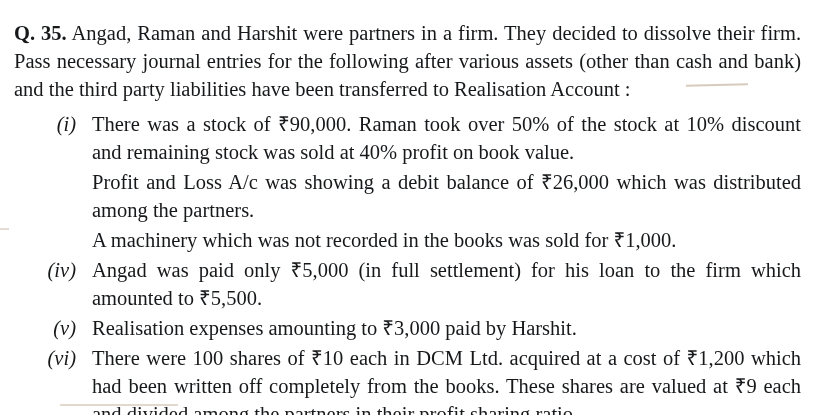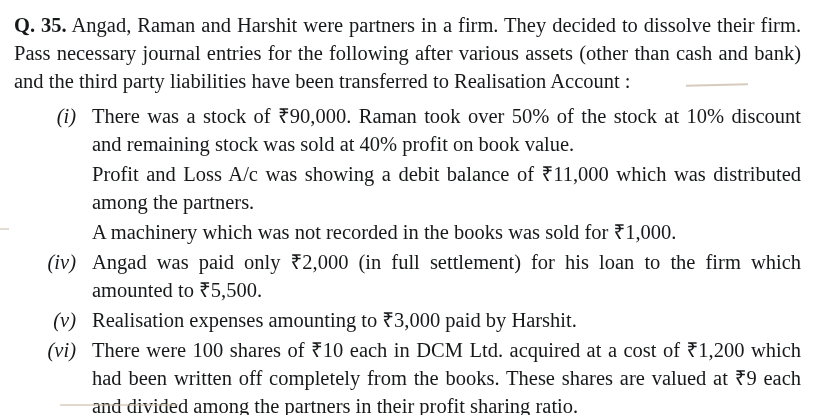--- a/index.html
+++ b/index.html
@@ -12,21 +12,21 @@
     height: 415px;
     overflow: hidden;
     font-family: "Liberation Serif", serif;
     color: #16181a;
   }
   .page {
     position: relative;
     width: 817px;
     height: 415px;
     box-sizing: border-box;
-    padding: 12px 16px 0 14px;
+    padding: 20px 16px 0 14px;
   }
   .q-block {
     font-size: 20.5px;
     line-height: 1.36;
     text-align: justify;
     text-justify: inter-word;
     margin: 0 0 2px 0;
   }
   .q-block .q-label {
     font-weight: bold;
@@ -94,28 +94,28 @@
     <span class="q-label">Q. 35.</span><span> Angad, Raman and Harshit were partners in a firm. They decided to</span>
     <span>dissolve their firm. Pass necessary journal entries for the following after various assets (other than cash and bank) and the third party liabilities have been transferred to Realisation Account :</span>
   </p>
 
   <ul class="items">
     <li class="item">
       <span class="marker">(i)</span>
       <span class="item-body">There was a stock of ₹90,000. Raman took over 50% of the stock at 10% discount and remaining stock was sold at 40% profit on book value.</span>
     </li>
     <li class="item">
-      <span class="item-body">Profit and Loss A/c was showing a debit balance of ₹11,000 which was distributed among the partners.</span>
+      <span class="item-body">Profit and Loss A/c was showing a debit balance of ₹26,000 which was distributed among the partners.</span>
     </li>
     <li class="item">
       <span class="item-body">A machinery which was not recorded in the books was sold for ₹1,000.</span>
     </li>
     <li class="item">
       <span class="marker">(iv)</span>
-      <span class="item-body">Angad was paid only ₹2,000 (in full settlement) for his loan to the firm which amounted to ₹5,500.</span>
+      <span class="item-body">Angad was paid only ₹5,000 (in full settlement) for his loan to the firm which amounted to ₹5,500.</span>
     </li>
     <li class="item">
       <span class="marker">(v)</span>
       <span class="item-body">Realisation expenses amounting to ₹3,000 paid by Harshit.</span>
     </li>
     <li class="item">
       <span class="marker">(vi)</span>
       <span class="item-body">There were 100 shares of ₹10 each in DCM Ltd. acquired at a cost of ₹1,200 which had been written off completely from the books. These shares are valued at ₹9 each and divided among the partners in their profit sharing ratio.</span>
     </li>
   </ul>

